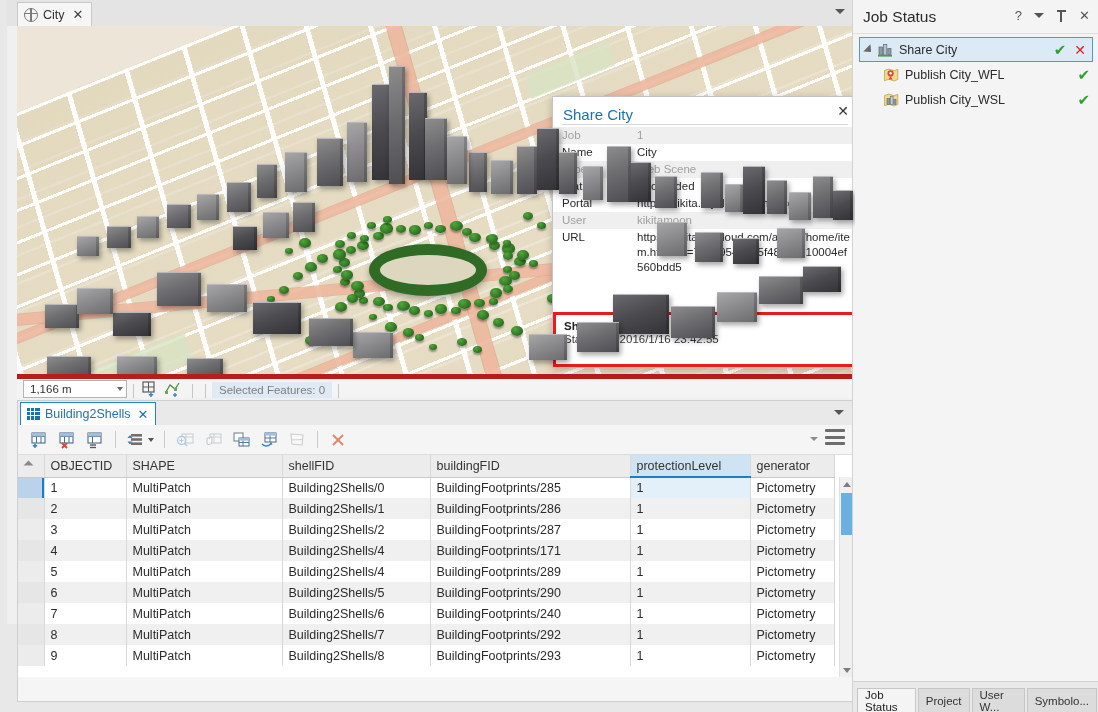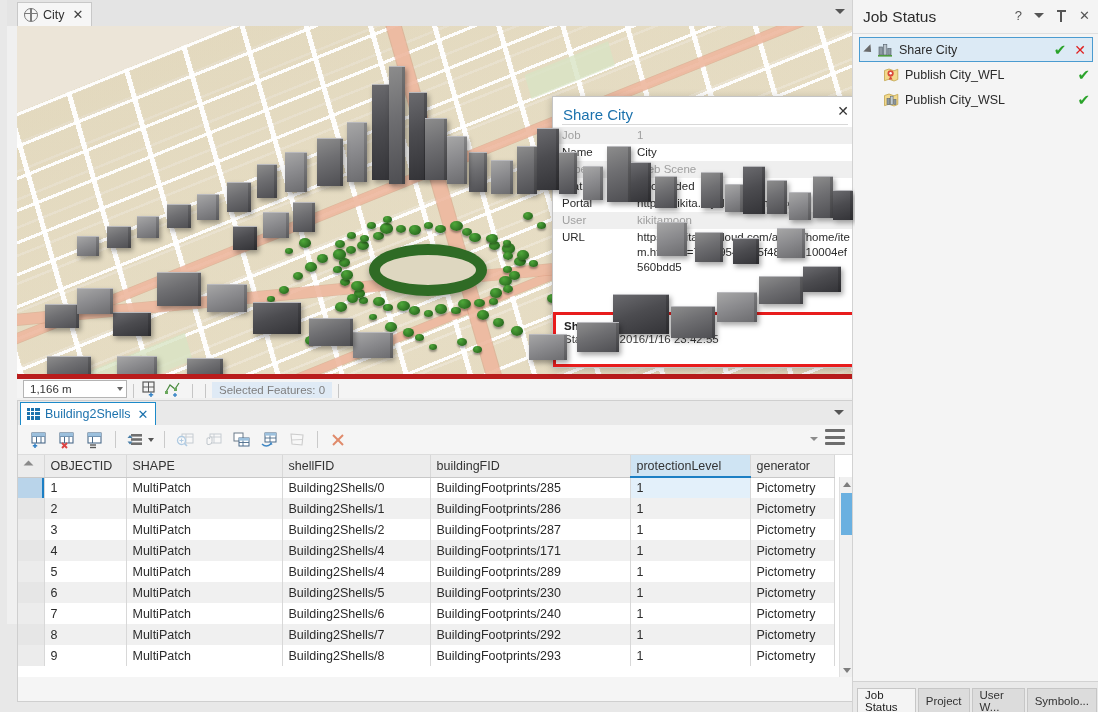--- a/index.html
+++ b/index.html
@@ -751,21 +751,21 @@
                 <td>Building2Shells/4</td>
                 <td>BuildingFootprints/289</td>
                 <td class="num">1</td>
                 <td>Pictometry</td>
               </tr>
               <tr class="alt">
                 <td class="rowhdr"></td>
                 <td>6</td>
                 <td>MultiPatch</td>
                 <td>Building2Shells/5</td>
-                <td>BuildingFootprints/230</td>
+                <td>BuildingFootprints/290</td>
                 <td class="num">1</td>
                 <td>Pictometry</td>
               </tr>
               <tr>
                 <td class="rowhdr"></td>
                 <td>7</td>
                 <td>MultiPatch</td>
                 <td>Building2Shells/6</td>
                 <td>BuildingFootprints/240</td>
                 <td class="num">1</td>

